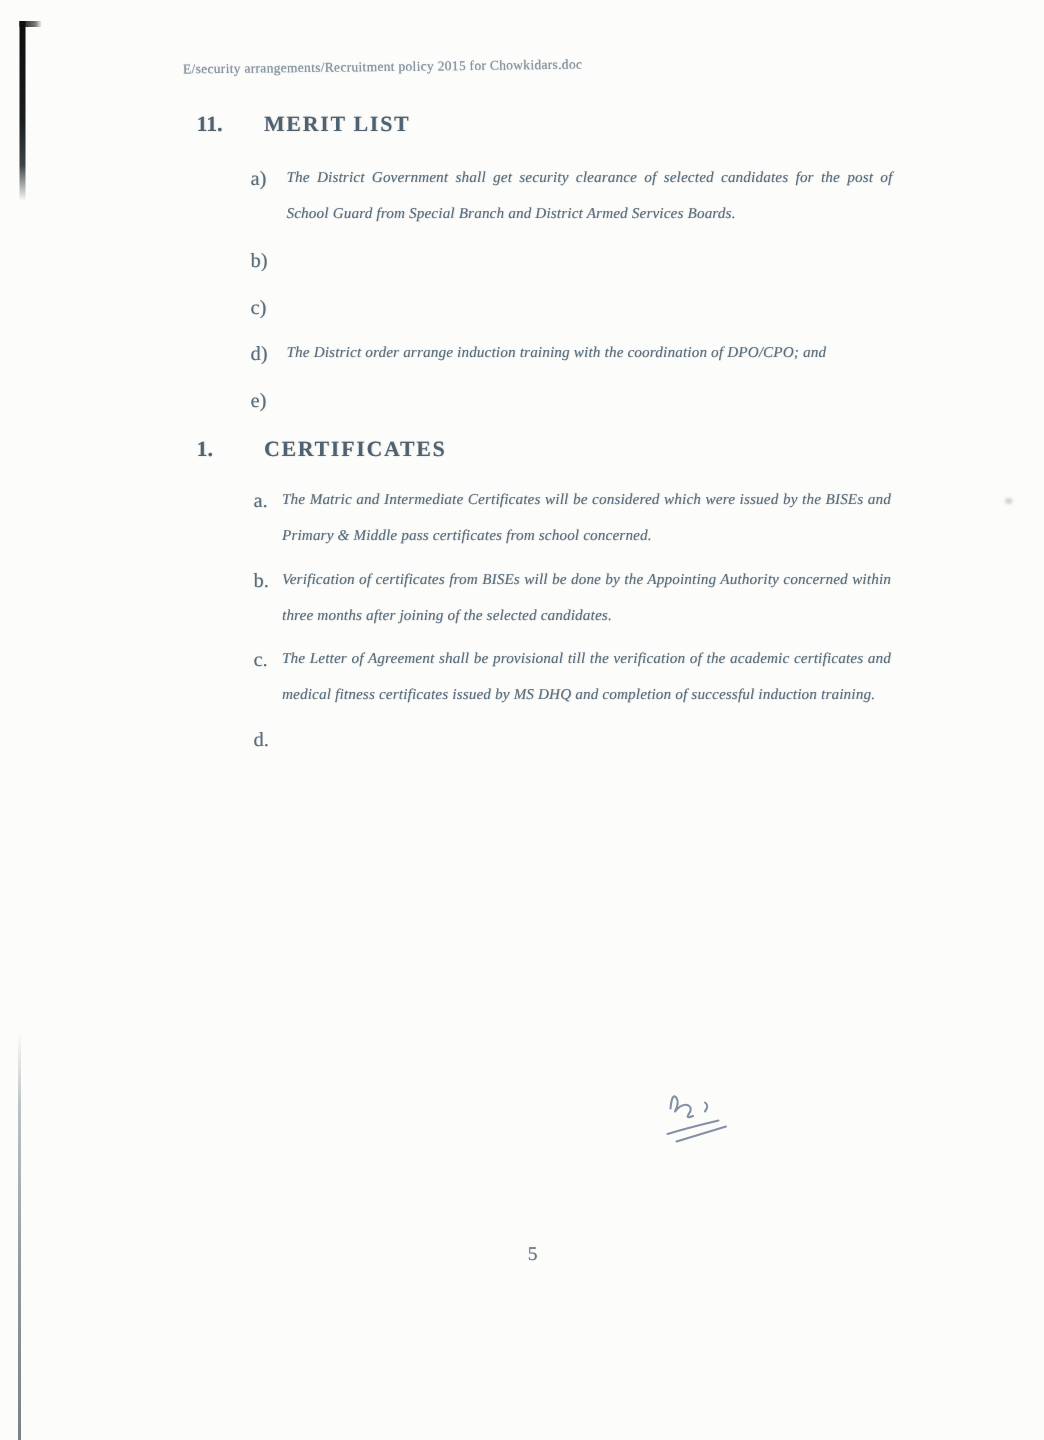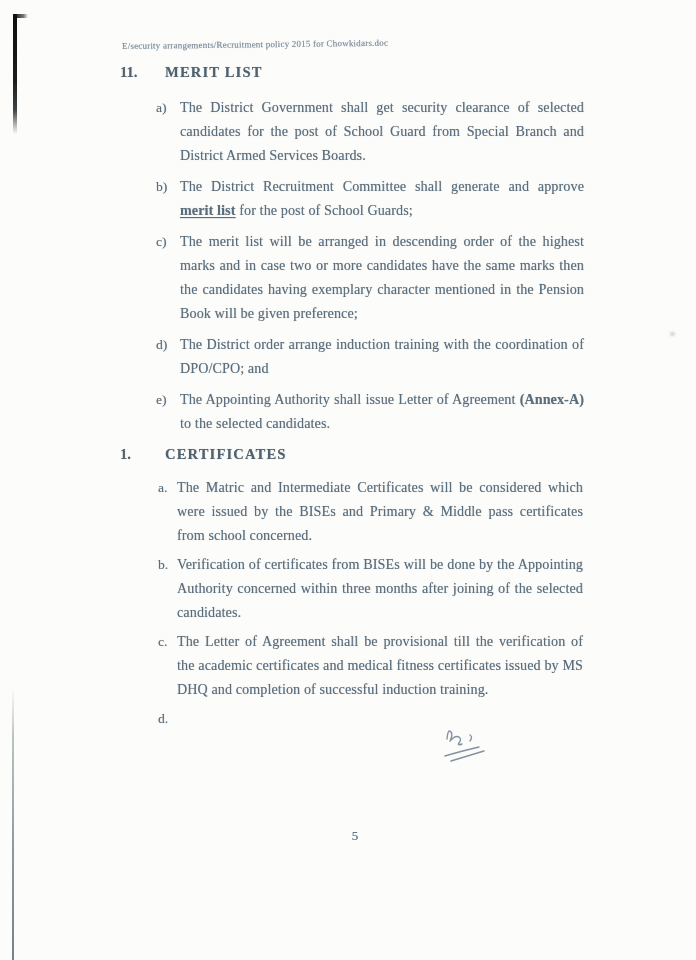--- a/index.html
+++ b/index.html
@@ -33,41 +33,42 @@
   .header-path{
     position:absolute;left:122px;top:41px;
     font-size:9px;letter-spacing:.2px;color:#8494a0;
     transform:rotate(-.7deg);transform-origin:left center;
     text-shadow:0 0 .7px rgba(132,148,160,.8);
     white-space:nowrap;
   }
 
   
   .content{position:absolute;left:0;top:62px;width:696px;color:#5a6d7c;}
-  .doc-section{margin:0;}
+  .doc-section{margin:11px;}
   .sec-heading{
     padding-left:120px;font-size:14.5px;font-weight:bold;color:#50626f;
     text-shadow:.3px .3px .8px rgba(80,98,111,.5);
     line-height:20px;
   }
   .sec-num{display:inline-block;width:45px;}
   .sec-title{letter-spacing:1.2px;}
   .sec-title.u{text-underline-offset:3px;}
   #sec-11 .sec-heading{margin-bottom:14px;}
   #sec-12 .sec-heading{margin-top:8px;margin-bottom:12px;}
 
   .item{display:flex;margin-bottom:6px;}
   .item-label{
     flex:0 0 auto;font-size:13.5px;line-height:24px;color:#5a6d7c;
     text-shadow:.3px .3px .7px rgba(90,109,124,.5);
   }
   .item-text{
-    font-size:14px;line-height:24px;text-align:justify;
+    font-size:10px;line-height:24px;text-align:justify;
     text-shadow:.3px .3px .7px rgba(90,109,124,.5);
     letter-spacing:.15px;
+    font-style:italic;
   }
   #sec-11 .item{margin-left:156px;}
   #sec-11 .item-label{width:24px;}
   #sec-11 .item-text{width:404px;}
   #sec-11 .item{margin-bottom:7px;}
   #sec-12 .item{margin-left:158px;margin-bottom:5px;}
   #sec-12 .item-label{width:19px;}
   #sec-12 .item-text{width:406px;}
 
   .item-text .b{font-weight:bold;}
@@ -99,33 +100,30 @@
       <div class="sec-heading">
         <span class="sec-num">11.</span><span class="sec-title">MERIT LIST</span>
       </div>
       <div class="items">
           <div class="item">
             <span class="item-label">a)</span>
             <div class="item-text"><span>The District Government shall get security clearance of selected candidates for the post of School Guard from Special Branch and District Armed Services Boards.</span></div>
           </div>
           <div class="item">
             <span class="item-label">b)</span>
-            <div class="item-text"><span>The District Recruitment Committee shall generate and approve </span><span class="b u">merit list</span><span> for the post of School Guards;</span></div>
           </div>
           <div class="item">
             <span class="item-label">c)</span>
-            <div class="item-text"><span>The merit list will be arranged in descending order of the highest marks and in case two or more candidates have the same marks then the candidates having exemplary character mentioned in the Pension Book will be given preference;</span></div>
           </div>
           <div class="item">
             <span class="item-label">d)</span>
             <div class="item-text"><span>The District order arrange induction training with the coordination of DPO/CPO; and</span></div>
           </div>
           <div class="item">
             <span class="item-label">e)</span>
-            <div class="item-text"><span>The Appointing Authority shall issue Letter of Agreement </span><span class="b">(Annex-A)</span><span> to the selected candidates.</span></div>
           </div>
         </div>
     </section>
 
     <section class="doc-section" id="sec-12">
       <div class="sec-heading">
         <span class="sec-num">1.</span><span class="sec-title u">CERTIFICATES</span>
       </div>
       <div class="items">
           <div class="item">

